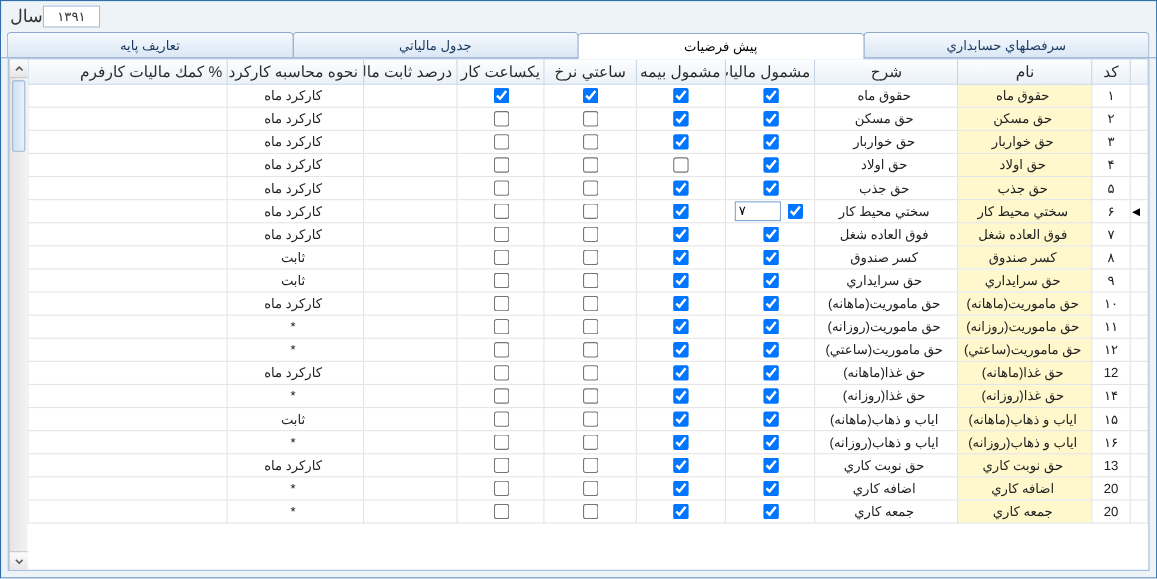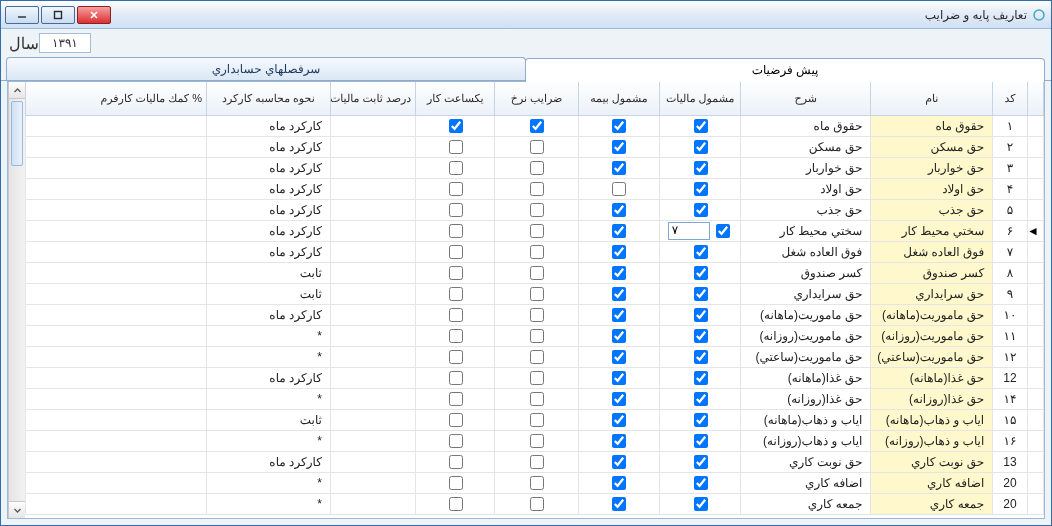--- a/index.html
+++ b/index.html
@@ -27,23 +27,23 @@
   .grid-wrap { flex:1; margin:0 6px 6px 6px; border:1px solid #9db9d9; background:#fff; display:flex; overflow:hidden; position:relative; }
   .vscroll { width:17px; background:linear-gradient(to left,#f2f2f2,#e5e5e5); border-left:1px solid #c8c8c8; position:relative; display:flex; flex-direction:column; }
   .vscroll .arrow { height:17px; border-bottom:1px solid #c8c8c8; background:linear-gradient(#fdfdfd,#e6e6e6); display:flex; align-items:center; justify-content:center; }
   .vscroll .arrow.bot { border-bottom:none; border-top:1px solid #c8c8c8; }
   .vscroll .track { flex:1; position:relative; }
   .vscroll .thumb { position:absolute; left:2px; right:2px; top:2px; height:65px; background:linear-gradient(to left,#eaf1fa,#cfe1f5); border:1px solid #9cb8d8; border-radius:2px; }
   .vscroll svg polyline { fill:none; stroke:#5b5b5b; stroke-width:1.4; }
 
   .grid { flex:1; overflow:hidden; display:flex; flex-direction:column; direction:rtl; }
   table { border-collapse:collapse; width:100%; table-layout:fixed; }
-  thead th { background:linear-gradient(#fdfefe,#ebf1f8); border:1px solid #c6d4e6; border-top:none; font-weight:normal; font-size:11px; color:#2b2b2b; height:33px; padding:0 4px; white-space:nowrap; overflow:hidden; text-align:center; }
+  thead th { background:linear-gradient(#fdfefe,#ebf1f8); border:1px solid #c6d4e6; border-top:none; font-weight:normal; font-size:14px; color:#2b2b2b; height:22px; padding:0 4px; white-space:nowrap; overflow:hidden; text-align:center; }
   tbody td { border:1px solid #e5e5e5; border-top:none; height:20px; padding:0 4px; font-size:12px; color:#222; white-space:nowrap; overflow:hidden; text-align:center; }
-  td.txt-r { text-align:right; padding-right:8px; }
+  td.txt-r { text-align:center; padding-right:8px; }
   .yellow { background:#fff8cc; }
   .rowmark { width:16px; text-align:center; color:#000; }
   input.cellval { width:100%; height:18px; border:1px solid #7fa7d6; background:#fff; text-align:left; padding-left:3px; font-family:Tahoma; font-size:12px; direction:ltr; }
   input.chk { width:14px; height:14px; vertical-align:middle; }
 
   .col-rowmark { width:16px; }
   .col-code    { width:34px; }
   .col-name    { width:120px; }
   .col-desc    { width:128px; }
   .col-tax     { width:80px; }
@@ -52,57 +52,32 @@
   .col-hour    { width:78px; }
   .col-pct     { width:84px; }
   .col-calc    { width:122px; }
   .col-kmk     { width:178px; }
 </style>
 </head>
 <body>
 
 <div class="window">
 
-  <div class="titlebar">
-    <span class="icon">
-      <svg width="14" height="14" viewBox="0 0 14 14">
-          <circle cx="7" cy="7" r="5" fill="none" stroke="#4aa3c7" stroke-width="1.5"></circle>
-        </svg>
-    </span>
-    <span class="title">تعاريف پايه و ضرايب</span>
-    <span class="spacer"></span>
-    <div class="win-btns">
-      <div class="win-btn">
-        <svg width="10" height="10" viewBox="0 0 10 10">
-            <line x1="1" y1="7" x2="9" y2="7"></line>
-          </svg>
-      </div>
-      <div class="win-btn">
-        <svg width="10" height="10" viewBox="0 0 10 10">
-            <rect x="1.5" y="1.5" width="7" height="7"></rect>
-          </svg>
-      </div>
-      <div class="win-btn close">
-        <svg width="10" height="10" viewBox="0 0 10 10">
-            <line x1="2" y1="2" x2="8" y2="8"></line>
-            <line x1="8" y1="2" x2="2" y2="8"></line>
-          </svg>
-      </div>
-    </div>
-  </div>
 
   <div class="toprow">
     <div class="flex"></div>
     <input class="year" value="١٣٩١" style="">
     <span class="lbl">سال</span>
   </div>
 
   <div class="tabstrip" id="tabstrip">
+      <div class="tab">تعاريف پايه</div>
+      <div class="tab">جدول مالياتي</div>
+      <div class="tab active">پيش فرضيات</div>
       <div class="tab">سرفصلهاي حسابداري</div>
-      <div class="tab active">پيش فرضيات</div>
     </div>
 
   <div class="grid-wrap">
     <div class="grid">
       <table>
         <colgroup>
           <col class="col-rowmark">
             <col class="col-code">
             <col class="col-name">
             <col class="col-desc">
@@ -115,21 +90,21 @@
             <col class="col-kmk">
         </colgroup>
         <thead>
           <tr>
             <th></th>
             <th>كد</th>
             <th>نام</th>
             <th>شرح</th>
             <th>مشمول ماليات</th>
             <th>مشمول بيمه</th>
-            <th>ضرايب نرخ</th>
+            <th>ساعتي نرخ</th>
             <th>يكساعت كار</th>
             <th>درصد ثابت ماليات</th>
             <th>نحوه محاسبه كاركرد</th>
             <th style="text-align:right">% كمك ماليات كارفرم</th>
           </tr>
         </thead>
         <tbody id="gridbody">
             <tr>
               <td class="rowmark"></td>
               <td>١</td>

